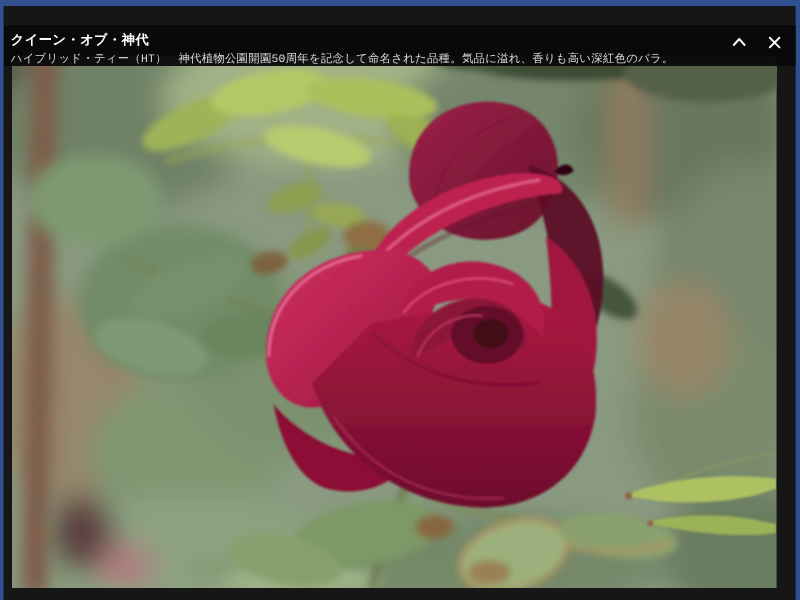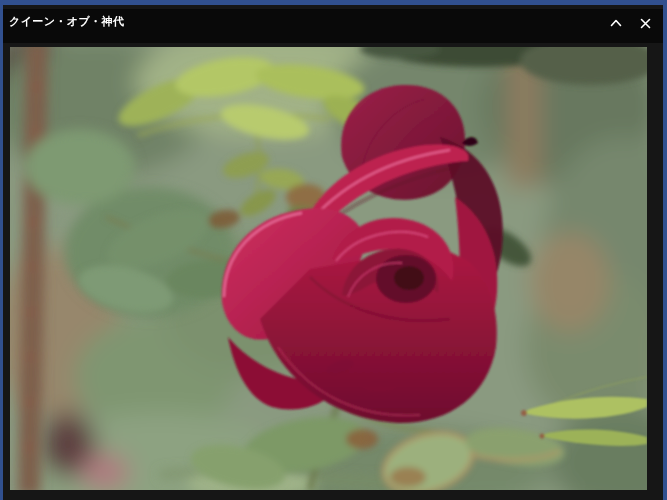--- a/index.html
+++ b/index.html
@@ -1,21 +1,21 @@
 <!DOCTYPE html>
 <html><head>
 <meta charset="utf-8">
 <style>
   html,body{margin:0;padding:0;background:#1e1e1e;}
   .frame{position:relative;width:667px;height:500px;background:#31508f;overflow:hidden;
          font-family:"Liberation Sans","DejaVu Sans",sans-serif;}
   .viewer{position:absolute;left:3px;top:5px;right:4px;bottom:0;background:#161616;}
   .photo{position:absolute;left:7px;top:42px;width:637px;height:443px;overflow:hidden;background:#87977f;}
   .photo svg{display:block;}
-  .header{position:absolute;left:0;top:4px;right:0;height:34px;background:rgba(9,9,9,0.94);z-index:5;font-family:Liberation Mono, monospace;}
+  .header{position:absolute;left:0;top:16px;right:0;height:34px;background:rgba(9,9,9,0.94);z-index:5;font-family:Liberation Mono, monospace;}
   .title{position:absolute;left:6px;top:5px;font-size:11px;font-weight:bold;color:#ffffff;
          letter-spacing:0.4px;white-space:nowrap;}
   .subtitle{position:absolute;left:6px;top:22px;font-size:9.5px;color:#dadada;
          letter-spacing:0.2px;white-space:nowrap;}
   .controls{position:absolute;right:8px;top:4px;display:flex;gap:9px;}
   .iconbtn{width:20px;height:20px;background:transparent;border:none;padding:0;margin:0;
            display:flex;align-items:center;justify-content:center;cursor:pointer;}
   .iconbtn svg{display:block;}
 </style>
 </head>
@@ -167,20 +167,21 @@
           <path d="M 637,352 C 600,347 558,350 520,362 L 512,366 C 556,376 608,372 637,360 Z" fill="#adc162"></path>
           <path d="M 637,390 C 606,382 572,380 538,386 L 530,389 C 572,399 616,401 637,397 Z" fill="#9cb258"></path>
           <circle cx="514" cy="366" r="3" fill="#94503c" opacity="0.8"></circle>
           <circle cx="532" cy="389" r="2.5" fill="#94503c" opacity="0.8"></circle>
         </g>
       </svg>
     </div>
 
     <div class="header">
       <div class="title">クイーン・オブ・神代</div>
+      <div class="subtitle">ハイブリッド・ティー（HT）　神代植物公園開園50周年を記念して命名された品種。気品に溢れ、香りも高い深紅色のバラ。</div>
       <div class="controls">
         <button class="iconbtn" aria-label="collapse">
           <span>
             <svg width="12" height="8" viewBox="0 0 12 8">
                 <polyline points="1.5,6.5 6,1.5 10.5,6.5" fill="none" stroke="#ffffff" stroke-width="1.6" stroke-linecap="round" stroke-linejoin="round"></polyline>
               </svg>
           </span>
         </button>
         <button class="iconbtn" aria-label="close">
           <span>

